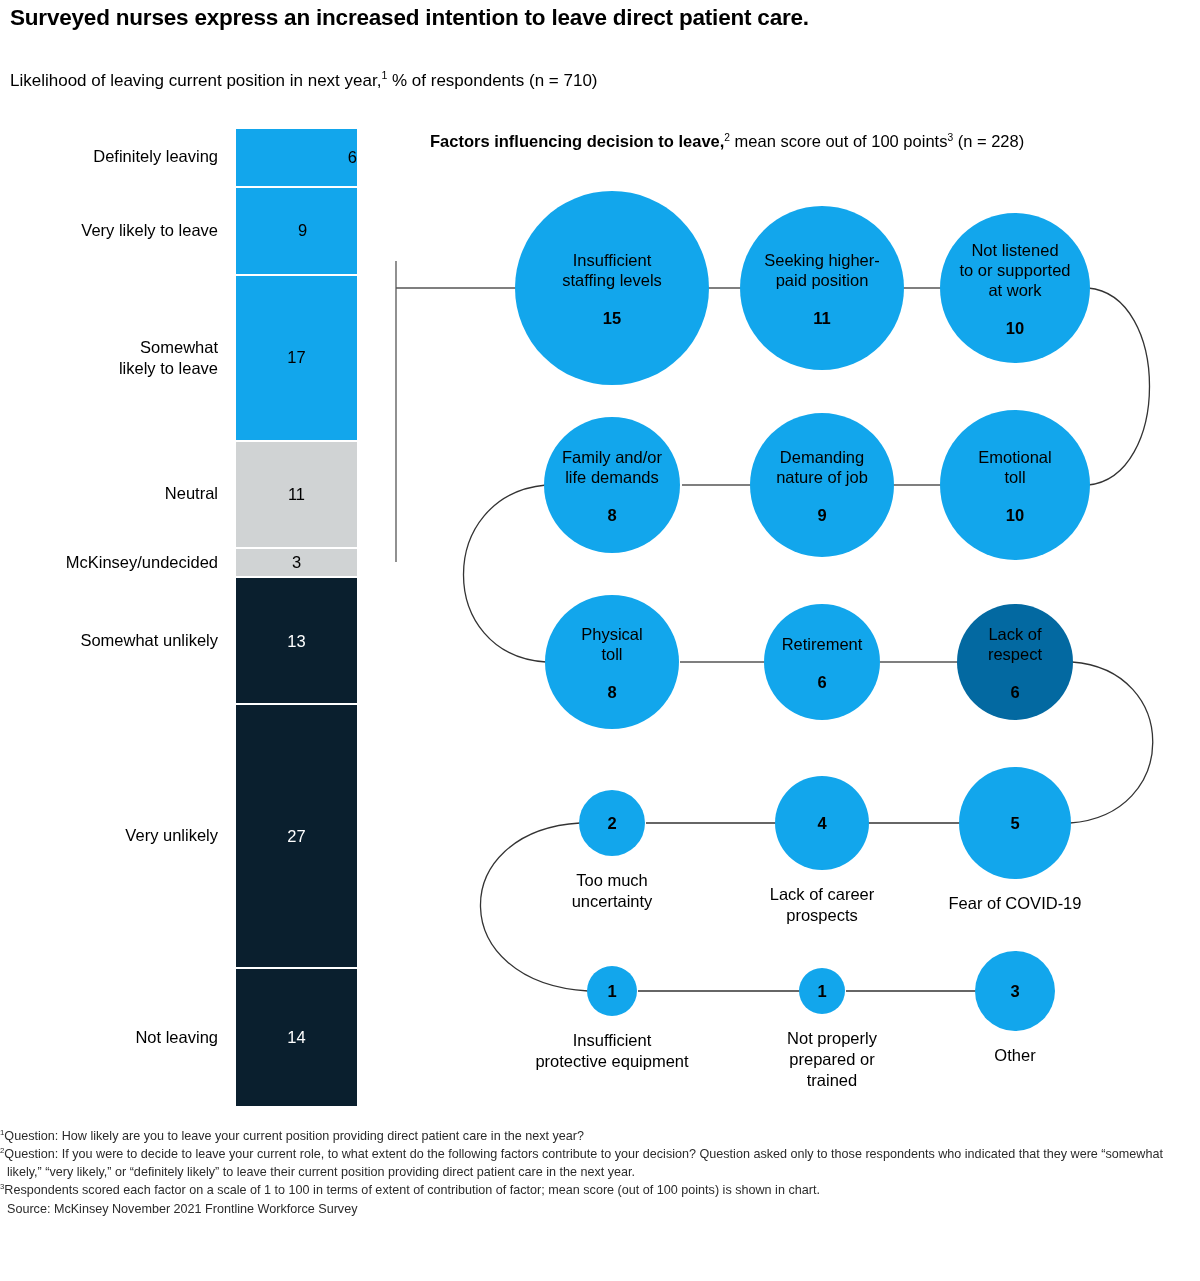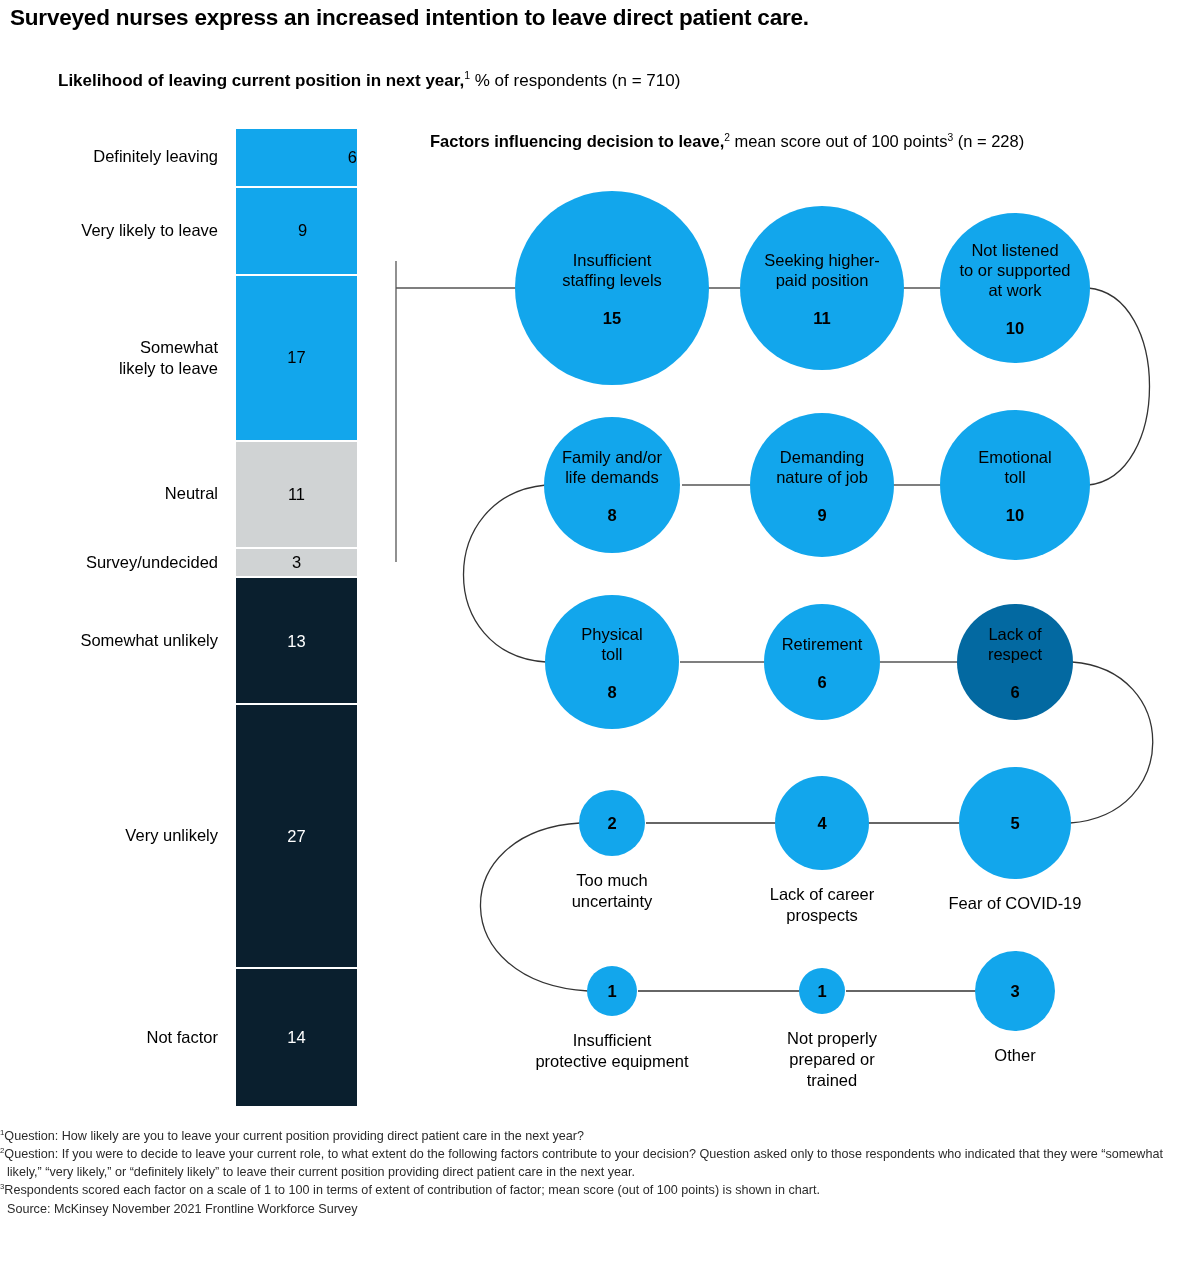--- a/index.html
+++ b/index.html
@@ -30,21 +30,21 @@
   }
   #subhead {
     position: absolute;
     left: 10px;
     top: 70px;
     width: 1180px;
     font-size: 17px;
     color: #000000;
     line-height: 1.3;
   }
-  #subhead .b { font-weight: bold; margin-left: 48px; }
+  #subhead .b { font-weight: normal; }
   sup { font-size: 0.62em; vertical-align: super; line-height: 0; }
 
   
   #bar-panel {
     position: absolute;
     left: 0;
     top: 129px;
     width: 380px;
     height: 977px;
   }
@@ -189,39 +189,39 @@
         <div class="seg-val" style="color: rgb(0, 0, 0);">17</div>
       </div>
       <div class="seg" style="height: 11%; background: rgb(208, 211, 212);">
         <div class="seg-label">
           <div>Neutral</div>
         </div>
         <div class="seg-val" style="color: rgb(0, 0, 0);">11</div>
       </div>
       <div class="seg" style="height: 3%; background: rgb(208, 211, 212);">
         <div class="seg-label">
-          <div>Survey/undecided</div>
+          <div>McKinsey/undecided</div>
         </div>
         <div class="seg-val" style="color: rgb(0, 0, 0);">3</div>
       </div>
       <div class="seg" style="height: 13%; background: rgb(10, 31, 46);">
         <div class="seg-label">
           <div>Somewhat unlikely</div>
         </div>
         <div class="seg-val" style="color: rgb(255, 255, 255);">13</div>
       </div>
       <div class="seg" style="height: 27%; background: rgb(10, 31, 46);">
         <div class="seg-label">
           <div>Very unlikely</div>
         </div>
         <div class="seg-val" style="color: rgb(255, 255, 255);">27</div>
       </div>
       <div class="seg" style="height: 14%; background: rgb(10, 31, 46);">
         <div class="seg-label">
-          <div>Not factor</div>
+          <div>Not leaving</div>
         </div>
         <div class="seg-val" style="color: rgb(255, 255, 255);">14</div>
       </div>
     </div>
 </div>
 
 <div id="bubble-panel">
 
   <div id="bubble-title"><span class="b">Factors influencing decision to leave,</span><sup>2</sup><span> mean score out of 100 points</span><sup>3</sup><span> (n = 228)</span></div>
 

